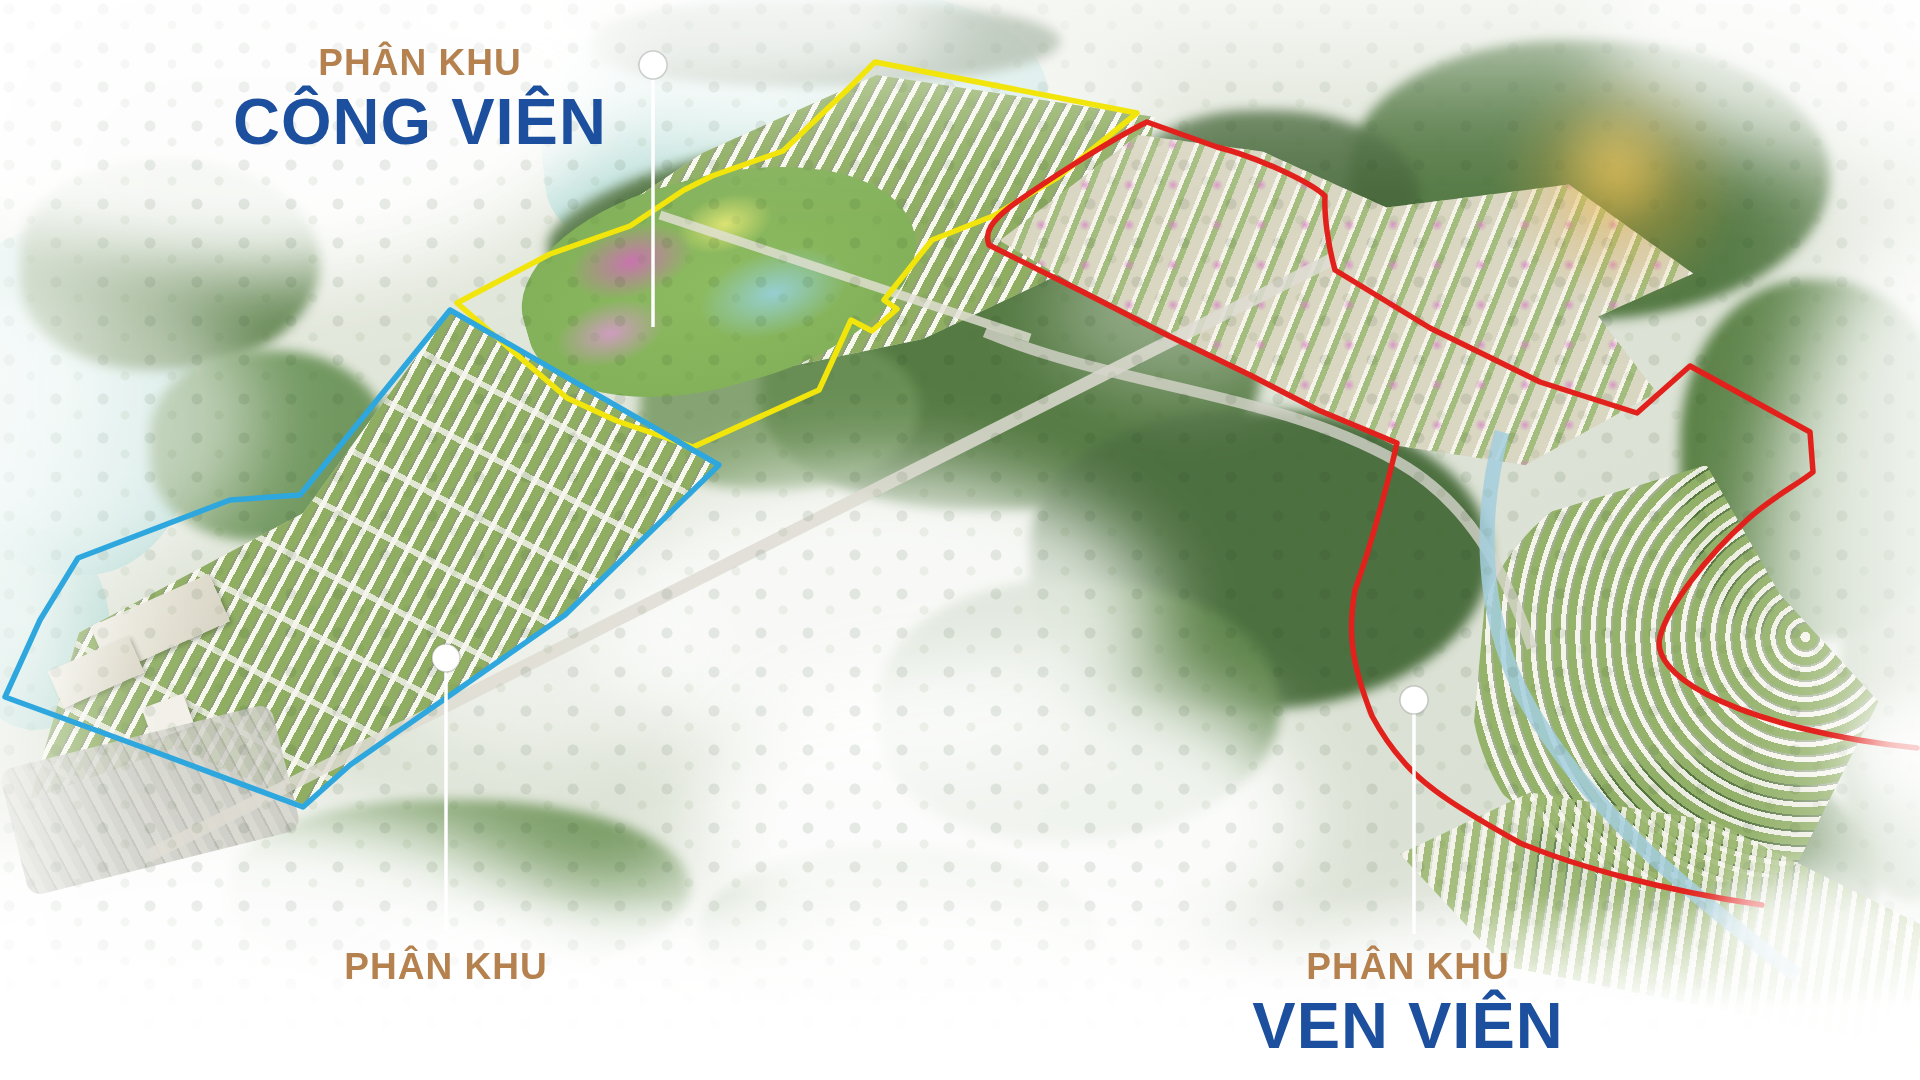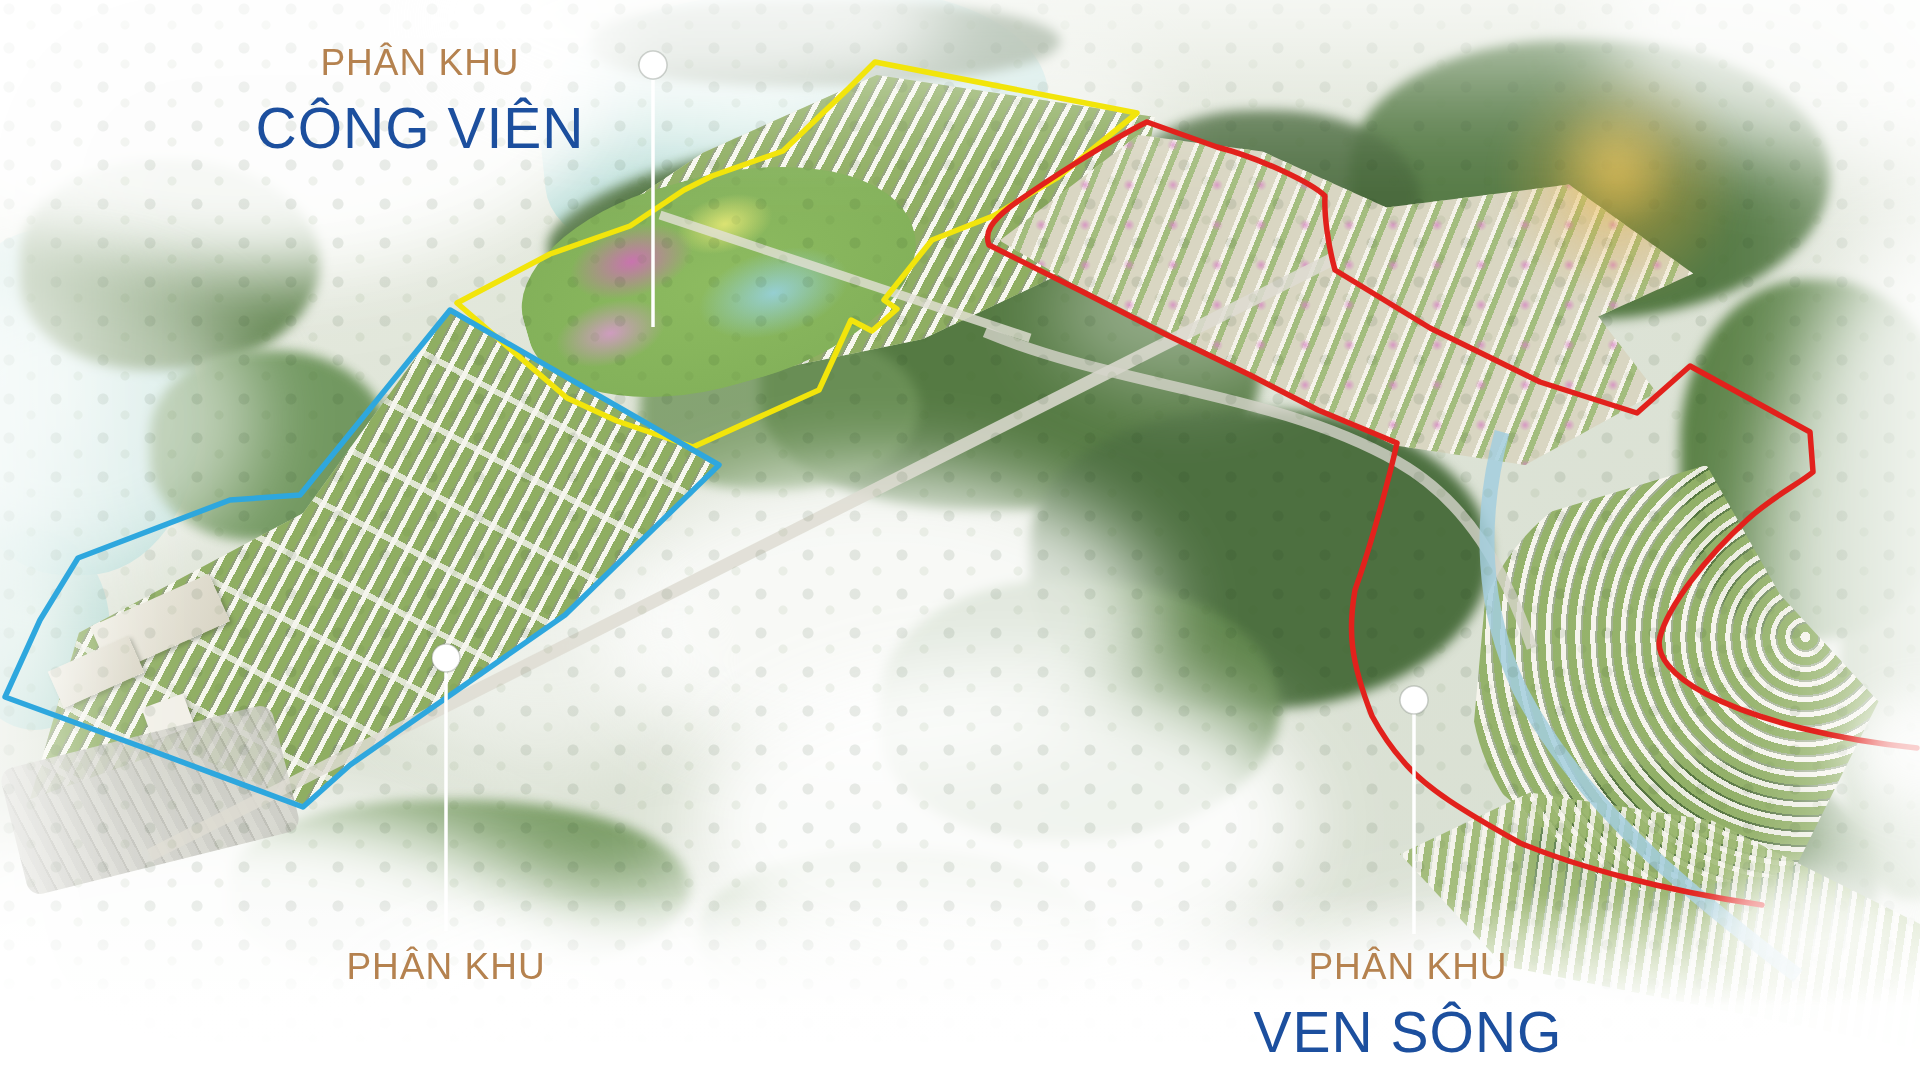--- a/index.html
+++ b/index.html
@@ -25,23 +25,23 @@
   .glow{position:absolute;border-radius:50%;filter:blur(10px);}
   .rainbow{position:absolute;left:1220px;top:-500px;width:920px;height:920px;z-index:5;
     opacity:.85;filter:blur(6px);border-radius:50%;
     background:radial-gradient(circle,
       rgba(0,0,0,0) 0 74%, rgba(150,60,220,.18) 76%, rgba(60,100,230,.20) 79%,
       rgba(40,180,90,.20) 82%, rgba(240,230,60,.24) 85%, rgba(245,150,50,.24) 88%,
       rgba(235,60,50,.24) 91%, rgba(0,0,0,0) 94%);}
   svg.decor{position:absolute;left:0;top:0;z-index:3;}
   svg.overlay{position:absolute;left:0;top:0;z-index:8;}
   .zone-label{position:absolute;transform:translateX(-50%);text-align:center;z-index:9;
-    font-weight:normal;white-space:nowrap;}
+    font-weight:bold;white-space:nowrap;}
   .zl-sub{font-size:37px;letter-spacing:1px;line-height:1.05;}
-  .zl-name{font-size:57px;letter-spacing:1px;line-height:1.05;margin-top:16px;}
+  .zl-name{font-size:65px;letter-spacing:1px;line-height:1.05;margin-top:5px;}
   .bldg{position:absolute;background:linear-gradient(135deg,#efede3,#d8d4c4);
         box-shadow:2px 3px 4px rgba(60,70,50,.35);}
   .endfade{position:absolute;background:#fff;border-radius:50%;filter:blur(22px);z-index:8;}
 </style>
 </head>
 <body>
 
 <div class="stage">
 
   <div class="water" style="left:540px;top:-10px;width:510px;height:265px;border-radius:45% 55% 60% 40%;transform:rotate(-6deg);"></div>
@@ -172,16 +172,16 @@
     <div class="zl-sub" style="color: rgb(181, 130, 79);">PHÂN KHU</div>
     <div class="zl-name" style="color: rgb(28, 79, 158);">CÔNG VIÊN</div>
   </div>
 
   <div class="zone-label" style="left:446px;top:948px;">
     <div class="zl-sub" style="color: rgb(181, 130, 79);">PHÂN KHU</div>
   </div>
 
   <div class="zone-label" style="left:1408px;top:948px;">
     <div class="zl-sub" style="color: rgb(181, 130, 79);">PHÂN KHU</div>
-    <div class="zl-name" style="color: rgb(28, 79, 158);">VEN SÔNG</div>
+    <div class="zl-name" style="color: rgb(28, 79, 158);">VEN VIÊN</div>
   </div>
 
 </div>
 
 </body></html>

